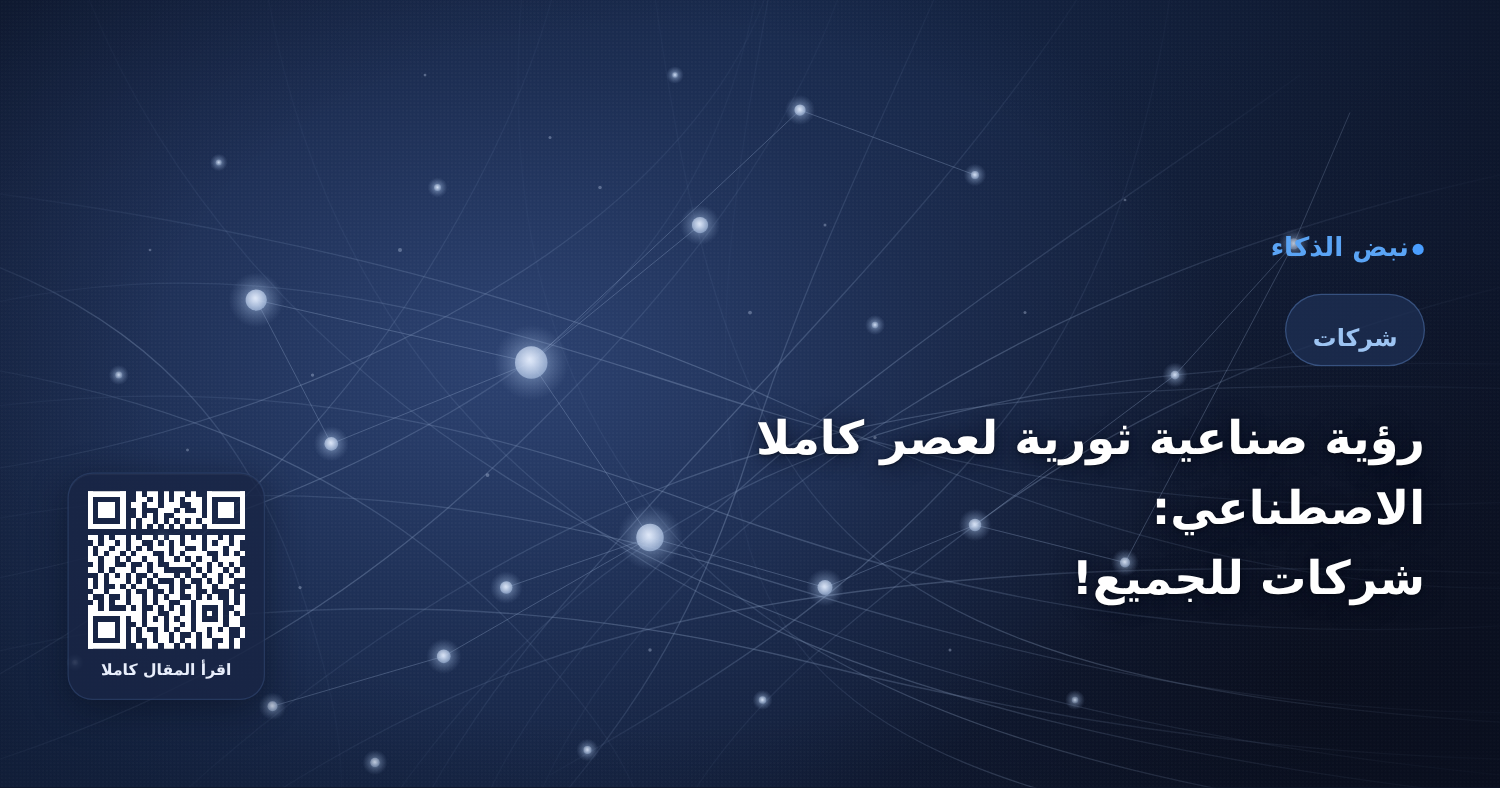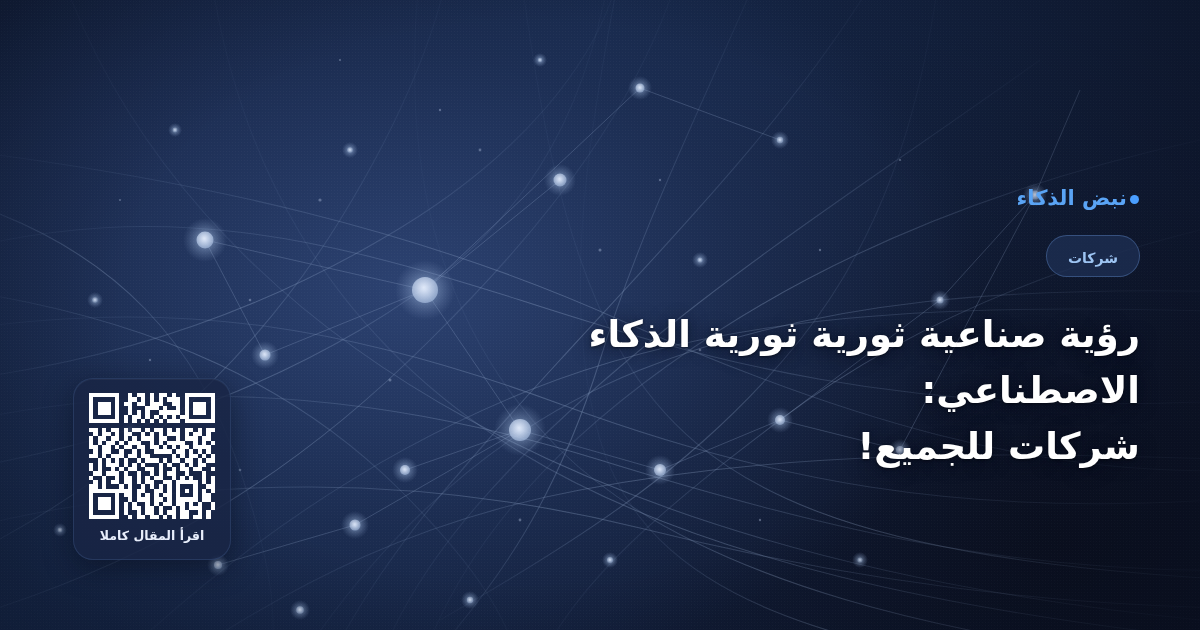--- a/index.html
+++ b/index.html
@@ -64,47 +64,47 @@
     width:9px; height:9px;
     border-radius:50%;
     background:#4a9eff;
     vertical-align:middle;
     margin-right:1px;
     margin-left:3px;
   }
 
   .badge {
     display:inline-block;
-    padding:15px 21px 11px;
+    padding:26px 21px 11px;
     border-radius:999px;
     background:rgba(30,48,86,0.72);
     border:1px solid rgba(96,136,198,0.42);
     color:#9dc4f2;
-    font-size:14px;
+    font-size:19px;
     font-weight:bold;
     line-height:1;
     margin-bottom:30px;
   }
 
   .headline {
     color:#ffffff;
     font-size:37px;
     font-weight:bold;
     line-height:1.52;
     letter-spacing:0;
     text-shadow:0 2px 18px rgba(5,10,25,0.75), 0 1px 3px rgba(0,0,0,0.5);
     max-width:690px;
     margin-right:0;
   }
   .headline .ln { display:block; }
 
   
   .qr-card {
     position:absolute;
-    left:73px; top:378px;
+    left:54px; top:378px;
     width:158px; height:182px;
     border-radius:20px;
     background:rgba(24,37,68,0.82);
     border:1px solid rgba(92,128,186,0.22);
     box-shadow:0 8px 30px rgba(4,8,20,0.45), inset 0 1px 0 rgba(255,255,255,0.04);
     display:flex;
     flex-direction:column;
     align-items:center;
     justify-content:flex-start;
     padding-top:14px;
@@ -328,21 +328,21 @@
 
     <div class="brand">
       <span class="dot"></span><span>نبض الذكاء</span>
     </div>
 
     <div>
       <span class="badge">شركات</span>
     </div>
 
     <h1 class="headline">
-      <span class="ln">رؤية صناعية ثورية ثورية الذكاء الاصطناعي:</span>
+      <span class="ln">رؤية صناعية ثورية لعصر كاملا الاصطناعي:</span>
       <span class="ln">شركات للجميع!</span>
     </h1>
 
   </div>
 
   <div class="qr-card">
 
     <svg class="qr-img" viewBox="0 0 29 29" shape-rendering="crispEdges" aria-hidden="true">
       <rect width="29" height="29" fill="none"></rect>
       <g fill="#ffffff">

